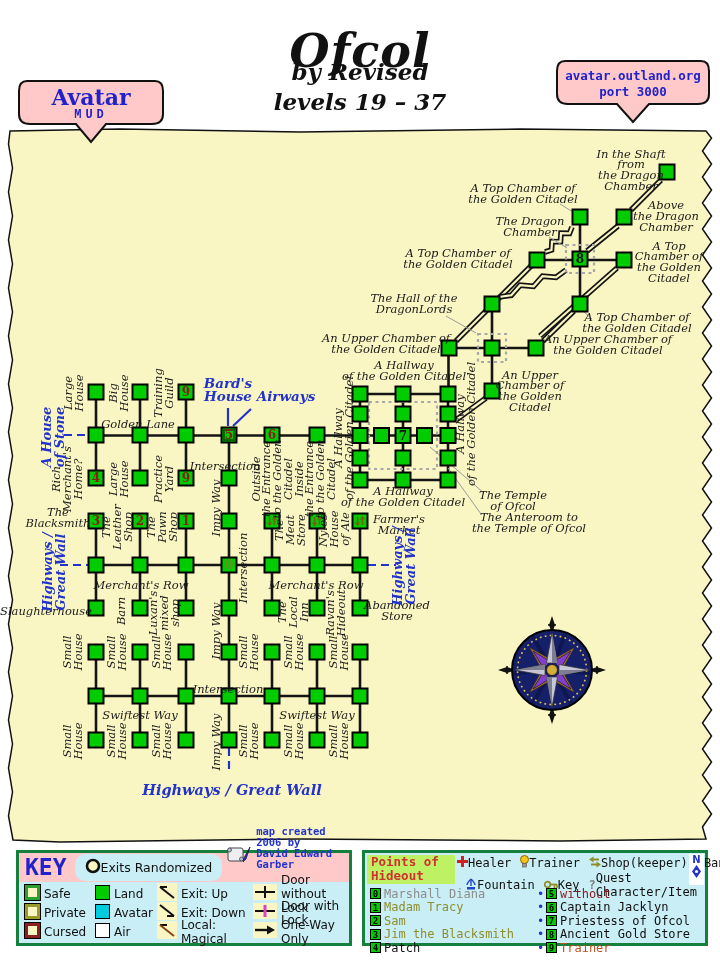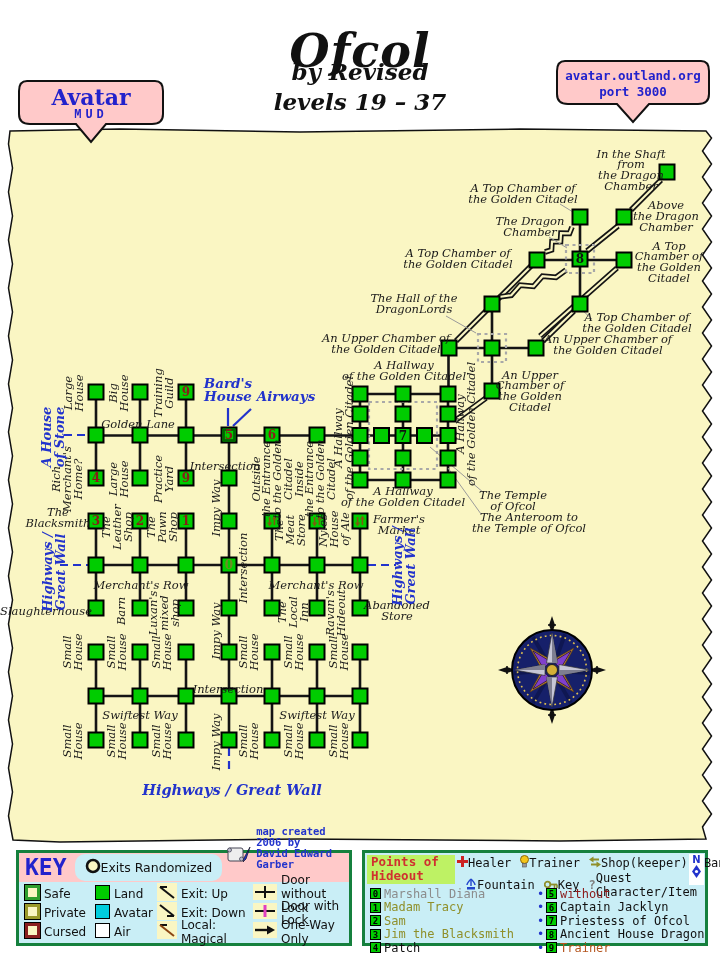--- a/index.html
+++ b/index.html
@@ -958,21 +958,21 @@
             <span style="color:#111111">Captain Jacklyn</span>
           </div>
           <div class="poientry">
             <span class="bullet">•</span>
             <span class="nsq">7</span>
             <span style="color:#111111">Priestess of Ofcol</span>
           </div>
           <div class="poientry">
             <span class="bullet">•</span>
             <span class="nsq">8</span>
-            <span style="color:#111111">Ancient House Dragon</span>
+            <span style="color:#111111">Ancient Gold Store</span>
           </div>
           <div class="poientry">
             <span class="bullet">•</span>
             <span class="nsq">9</span>
             <span style="color:#B4551E">Trainer</span>
           </div>
         </div>
     </div>
   </div>
 </div>

